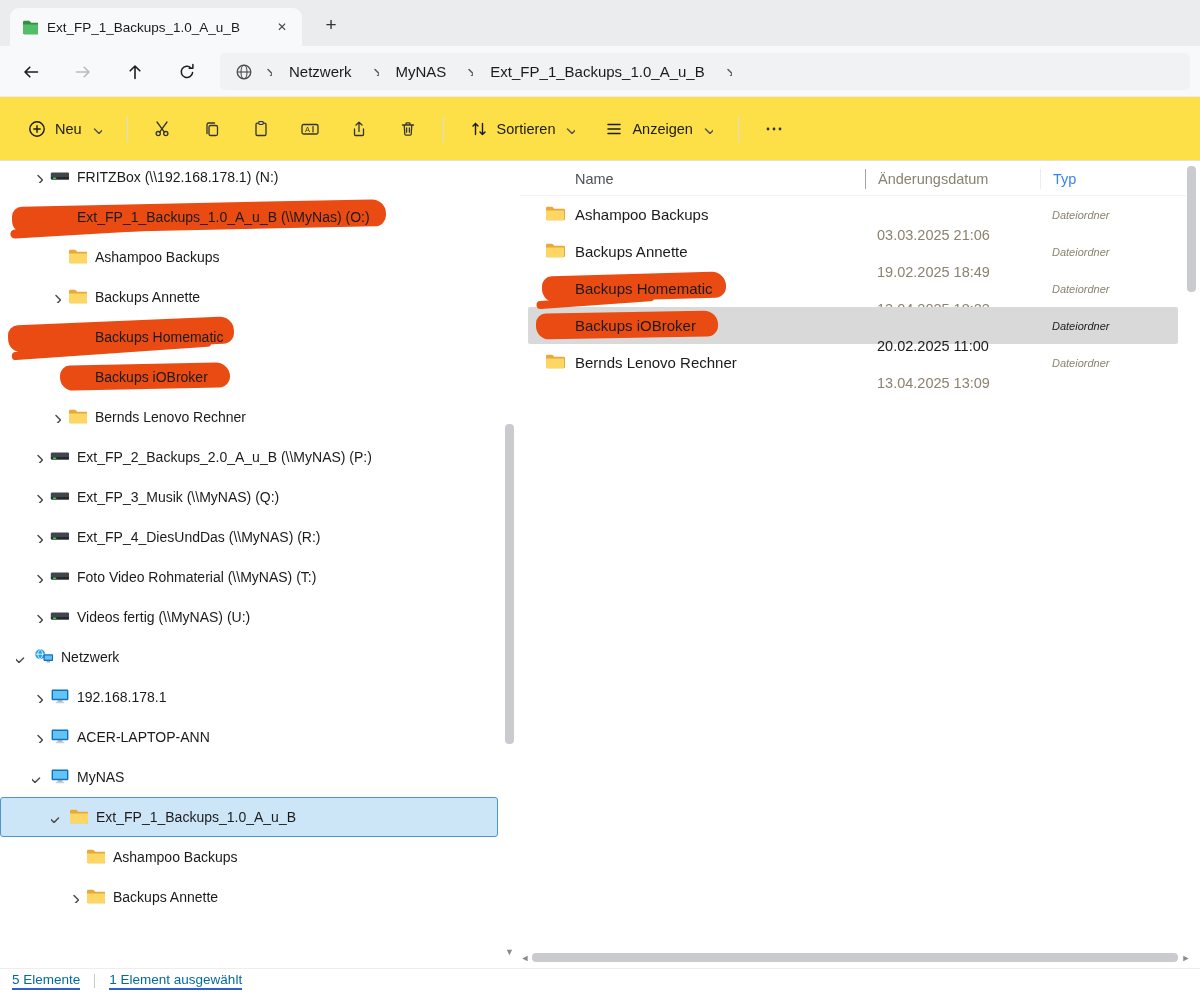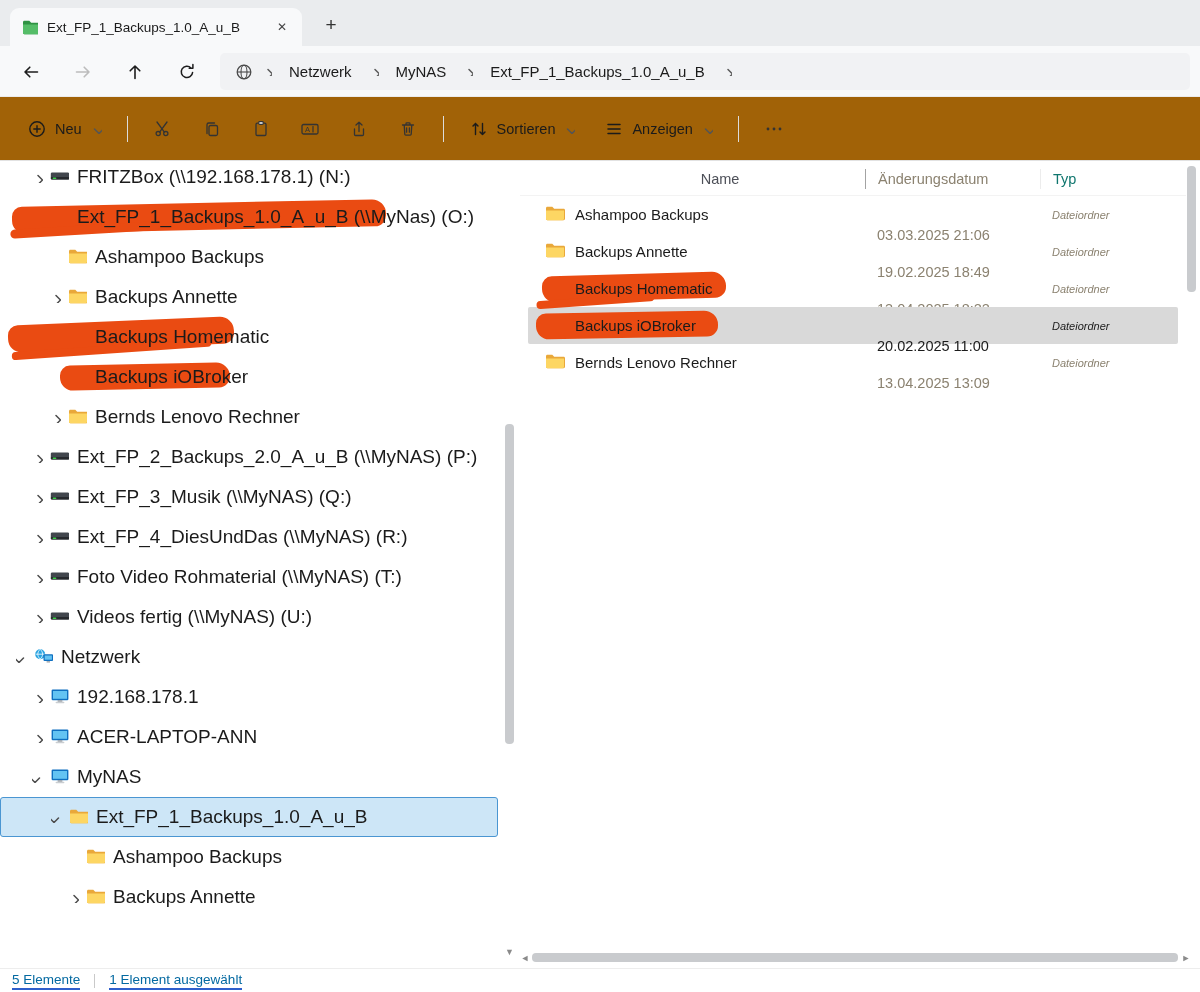--- a/index.html
+++ b/index.html
@@ -17,21 +17,21 @@
   
   .navbar{position:absolute;left:0;top:46px;width:100%;height:50px;background:#f8f9fa;display:flex;align-items:center;padding:0 10px 0 12px;}
   .nbtn{width:36px;height:34px;display:flex;align-items:center;justify-content:center;border:none;background:none;margin-right:16px;color:#1d1d1d;cursor:pointer;}
   .nbtn.disabled{color:#bcbcbc;}
   .addr{flex:1;height:37px;background:#f1f2f4;border-radius:5px;display:flex;align-items:center;padding:0 10px;gap:3px;}
   .crumb{font-size:15px;color:#1b1b1b;padding:5px 11px;border-radius:4px;white-space:nowrap;background:none;border:none;cursor:pointer;}
   .crumb-chev{display:flex;align-items:center;color:#5a5a5a;padding:0 3px;}
   .addr-ic{display:flex;align-items:center;justify-content:center;width:26px;color:#4a4a4a;}
 
   
-  .toolbar{position:absolute;left:0;top:96px;width:100%;height:65px;background:#a16207;border-top:1px solid #ececec;border-bottom:1px solid #e2e2e2;display:flex;align-items:center;padding:0 14px;gap:3px;}
+  .toolbar{position:absolute;left:0;top:96px;width:100%;height:65px;background:#fde047;border-top:1px solid #ececec;border-bottom:1px solid #e2e2e2;display:flex;align-items:center;padding:0 14px;gap:3px;}
   .tbtn{display:flex;align-items:center;gap:9px;border:none;background:none;height:42px;padding:0 13px;border-radius:5px;font-size:14.5px;color:#1b1b1b;cursor:pointer;}
   .ibtn{width:46px;height:42px;display:flex;align-items:center;justify-content:center;border:none;background:none;border-radius:5px;color:#333;cursor:pointer;}
   .tsep{width:1px;height:26px;background:#dcdcdc;margin:0 9px;flex:none;}
   .tchev{color:#555;display:flex;align-items:center;}
 
   .ic10{width:10px;height:10px;}
   .ic11{width:11px;height:11px;}
   .ic16{width:16px;height:16px;}
   .ic18{width:18px;height:18px;}
   .ic19{width:19px;height:19px;}
@@ -39,33 +39,33 @@
 
   
   .body{position:absolute;left:0;top:162px;width:100%;height:806px;background:#fff;}
 
   
   .sidebar{position:absolute;left:0;top:-5px;width:502px;height:811px;overflow:hidden;}
   .srow{position:relative;height:40px;display:flex;align-items:center;cursor:pointer;}
   .srow .chev{width:22px;height:22px;display:flex;align-items:center;justify-content:center;flex:none;color:#4c4c4c;}
   .srow .chev.down svg{transform:rotate(90deg);}
   .srow .sic{width:22px;height:22px;margin-right:7px;display:flex;align-items:center;justify-content:center;flex:none;position:relative;z-index:0;}
-  .slabel{font-size:19px;color:#1b1b1b;white-space:nowrap;position:relative;z-index:2;}
+  .slabel{font-size:14px;color:#1b1b1b;white-space:nowrap;position:relative;z-index:2;}
   .ind0{padding-left:10px;}
   .ind1{padding-left:26px;}
   .ind2{padding-left:44px;}
   .ind3{padding-left:62px;}
   .srow.sel{background:#cde6f7;border:1px solid #4a96d2;border-radius:3px;margin-right:4px;}
 
   
   .main{position:absolute;left:520px;top:0;width:666px;height:100%;}
   .fhead{position:relative;height:34px;display:flex;align-items:center;padding-left:8px;border-bottom:1px solid #f3f3f3;}
-  .hname{margin-left:47px;width:290px;font-size:14.5px;color:#4d5058;cursor:pointer;text-align:center;}
+  .hname{margin-left:47px;width:290px;font-size:14.5px;color:#4d5058;cursor:pointer;}
   .hdate{width:175px;font-size:14.5px;color:#8b8270;border-left:1px solid #a3a3a3;padding-left:12px;height:20px;line-height:20px;cursor:pointer;}
-  .htype{flex:1;font-size:14.5px;color:#0f766e;border-left:1px solid #ececec;padding-left:12px;height:20px;line-height:20px;cursor:pointer;}
+  .htype{flex:1;font-size:14.5px;color:#3b82f6;border-left:1px solid #ececec;padding-left:12px;height:20px;line-height:20px;cursor:pointer;}
   .frow{position:relative;height:37px;display:flex;align-items:center;margin:0 8px;border-radius:2px;cursor:pointer;}
   .frow.selg{background:#d9d9d9;}
   .fic{width:20px;height:20px;margin-left:17px;margin-right:10px;position:relative;z-index:0;flex:none;}
   .fname{width:290px;font-size:15px;color:#1b1b1b;position:relative;z-index:2;white-space:nowrap;}
   .fdate{width:175px;font-size:14.5px;color:#8b8270;padding-left:12px;margin-top:41px;}
   .ftype{flex:1;font-size:11px;color:#8b8270;padding-left:12px;font-style:italic;}
   .frow.selg .fdate,.frow.selg .ftype{color:#1b1b1b;}
 
   
   .mark{position:absolute;background:#ea4b12;z-index:1;border-radius:10px 14px 11px 13px;}

